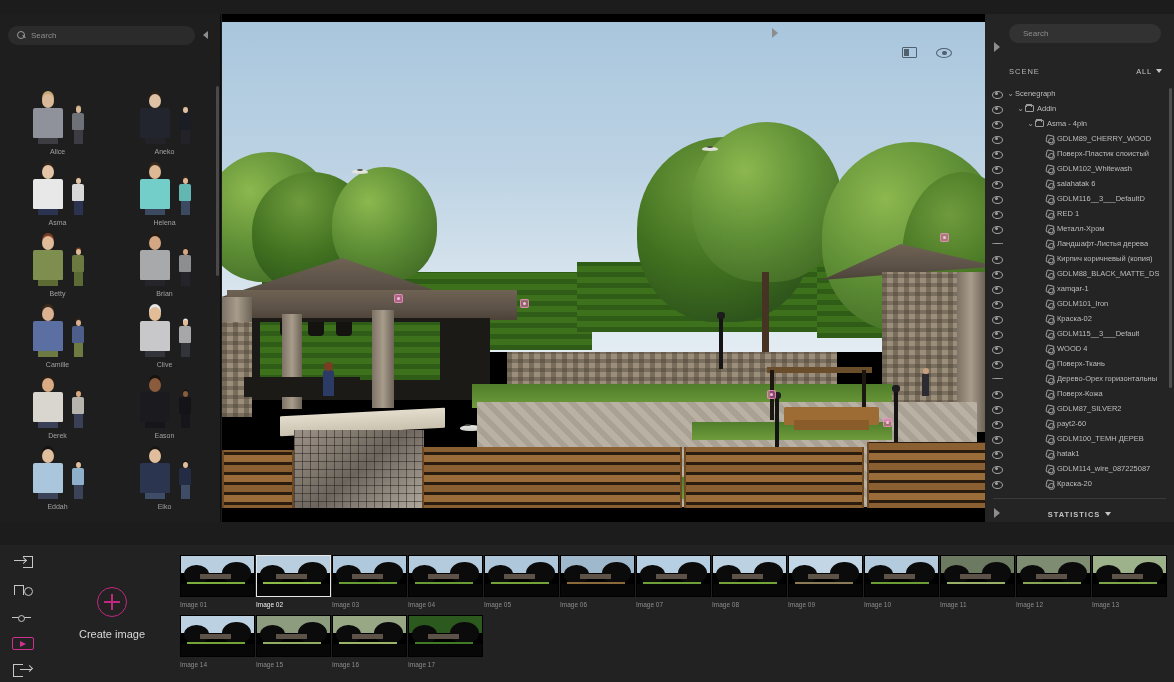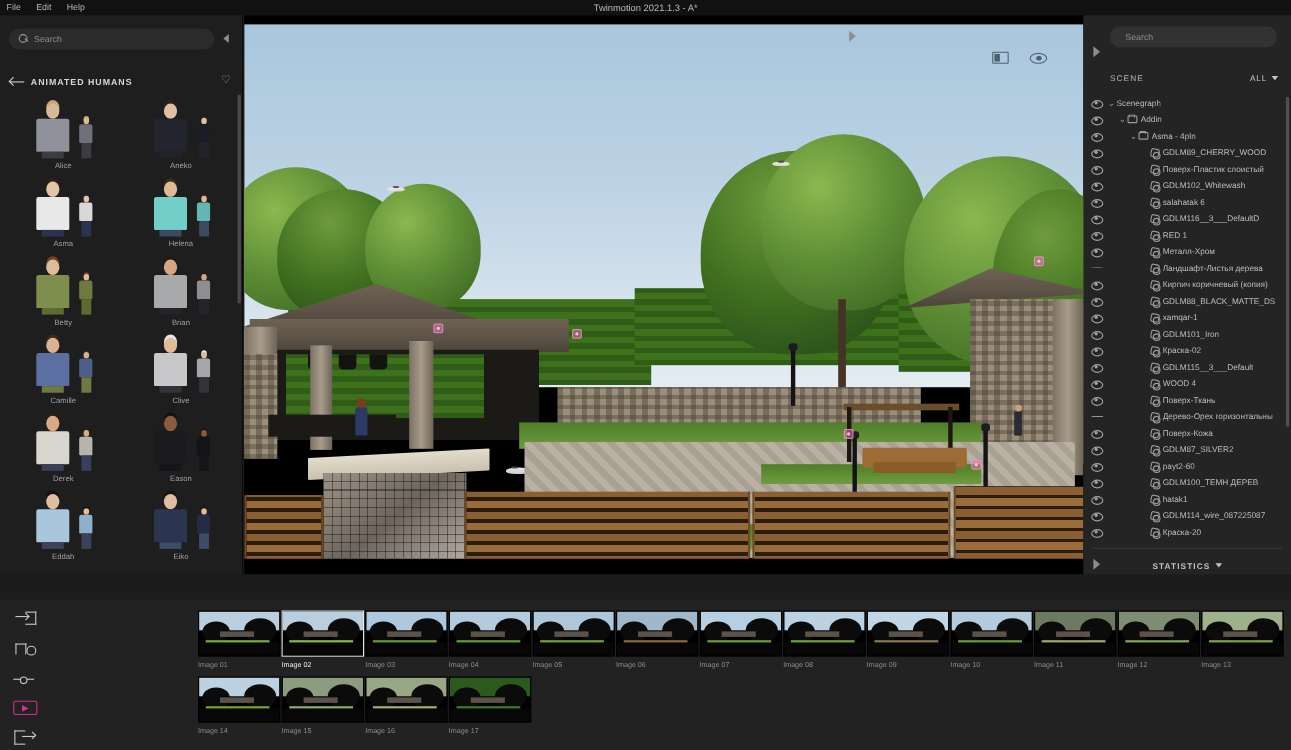--- a/index.html
+++ b/index.html
@@ -424,41 +424,30 @@
   .tground { position: absolute; left: 0; bottom: 0; width: 100%; height: 30%; background: #070707; }
   .tfoliage { position: absolute; border-radius: 50%; background: #0b0b0b; }
   .tgreen { position: absolute; background: #7cae3e; }
   .troof { position: absolute; background: #5c5248; }
 </style>
 </head>
 <body>
 
 <div id="app">
 
-  <div class="menubar">
-    <div class="mitem">File</div>
-    <div class="mitem">Edit</div>
-    <div class="mitem">Help</div>
-    <div class="wtitle">Twinmotion 2021.1.3 - A*</div>
-  </div>
 
   <div class="leftpanel">
     <div class="lsearchrow">
       <div class="searchbox">
         <span class="sicon"></span>
         <span class="sph">Search</span>
       </div>
       <div class="collapse-left"></div>
     </div>
 
-    <div class="cat-header">
-      <span class="backarrow"></span>
-      <span class="cat-title">ANIMATED HUMANS</span>
-      <span class="heart-icon">♡</span>
-    </div>
 
     <div class="grid">
       <div class="gridinner" id="libgrid">
           <div class="cell">
             <div class="figs">
               <div class="person p-big">
                 <div class="head" style="background:#d8b99a;box-shadow:0 -3px 0 #c8a678;"></div>
                 <div class="torso" style="background:#8f929b;"></div>
                 <div class="legs" style="background:#3c3c42;"></div>
               </div>
@@ -959,20 +948,24 @@
       <div class="rail-ic ic-anim"></div>
       <div class="rail-ic ic-slider"></div>
       <div class="rail-ic active">
           <div class="ic-media"></div>
         </div>
       <div class="rail-ic ic-export">
           <span class="arr"></span>
         </div>
     </div>
 
+    <div class="createblock">
+      <div class="pluscircle"></div>
+      <div class="createlbl">Create image</div>
+    </div>
 
     <div class="thumbgrid">
       <div class="thumbrow" id="trow1">
           <div class="thumb">
             <div class="thumbimg">
               <div class="tsky" style="background:#b9cfe0;"></div>
               <div class="tfoliage" style="left:4%;top:22%;width:34%;height:48%;"></div>
               <div class="tfoliage" style="left:56%;top:16%;width:40%;height:54%;"></div>
               <div class="troof" style="left:26%;top:46%;width:42%;height:12%;"></div>
               <div class="tgreen" style="left:8%;top:66%;width:80%;height:9%;background:#7cae3e;"></div>

